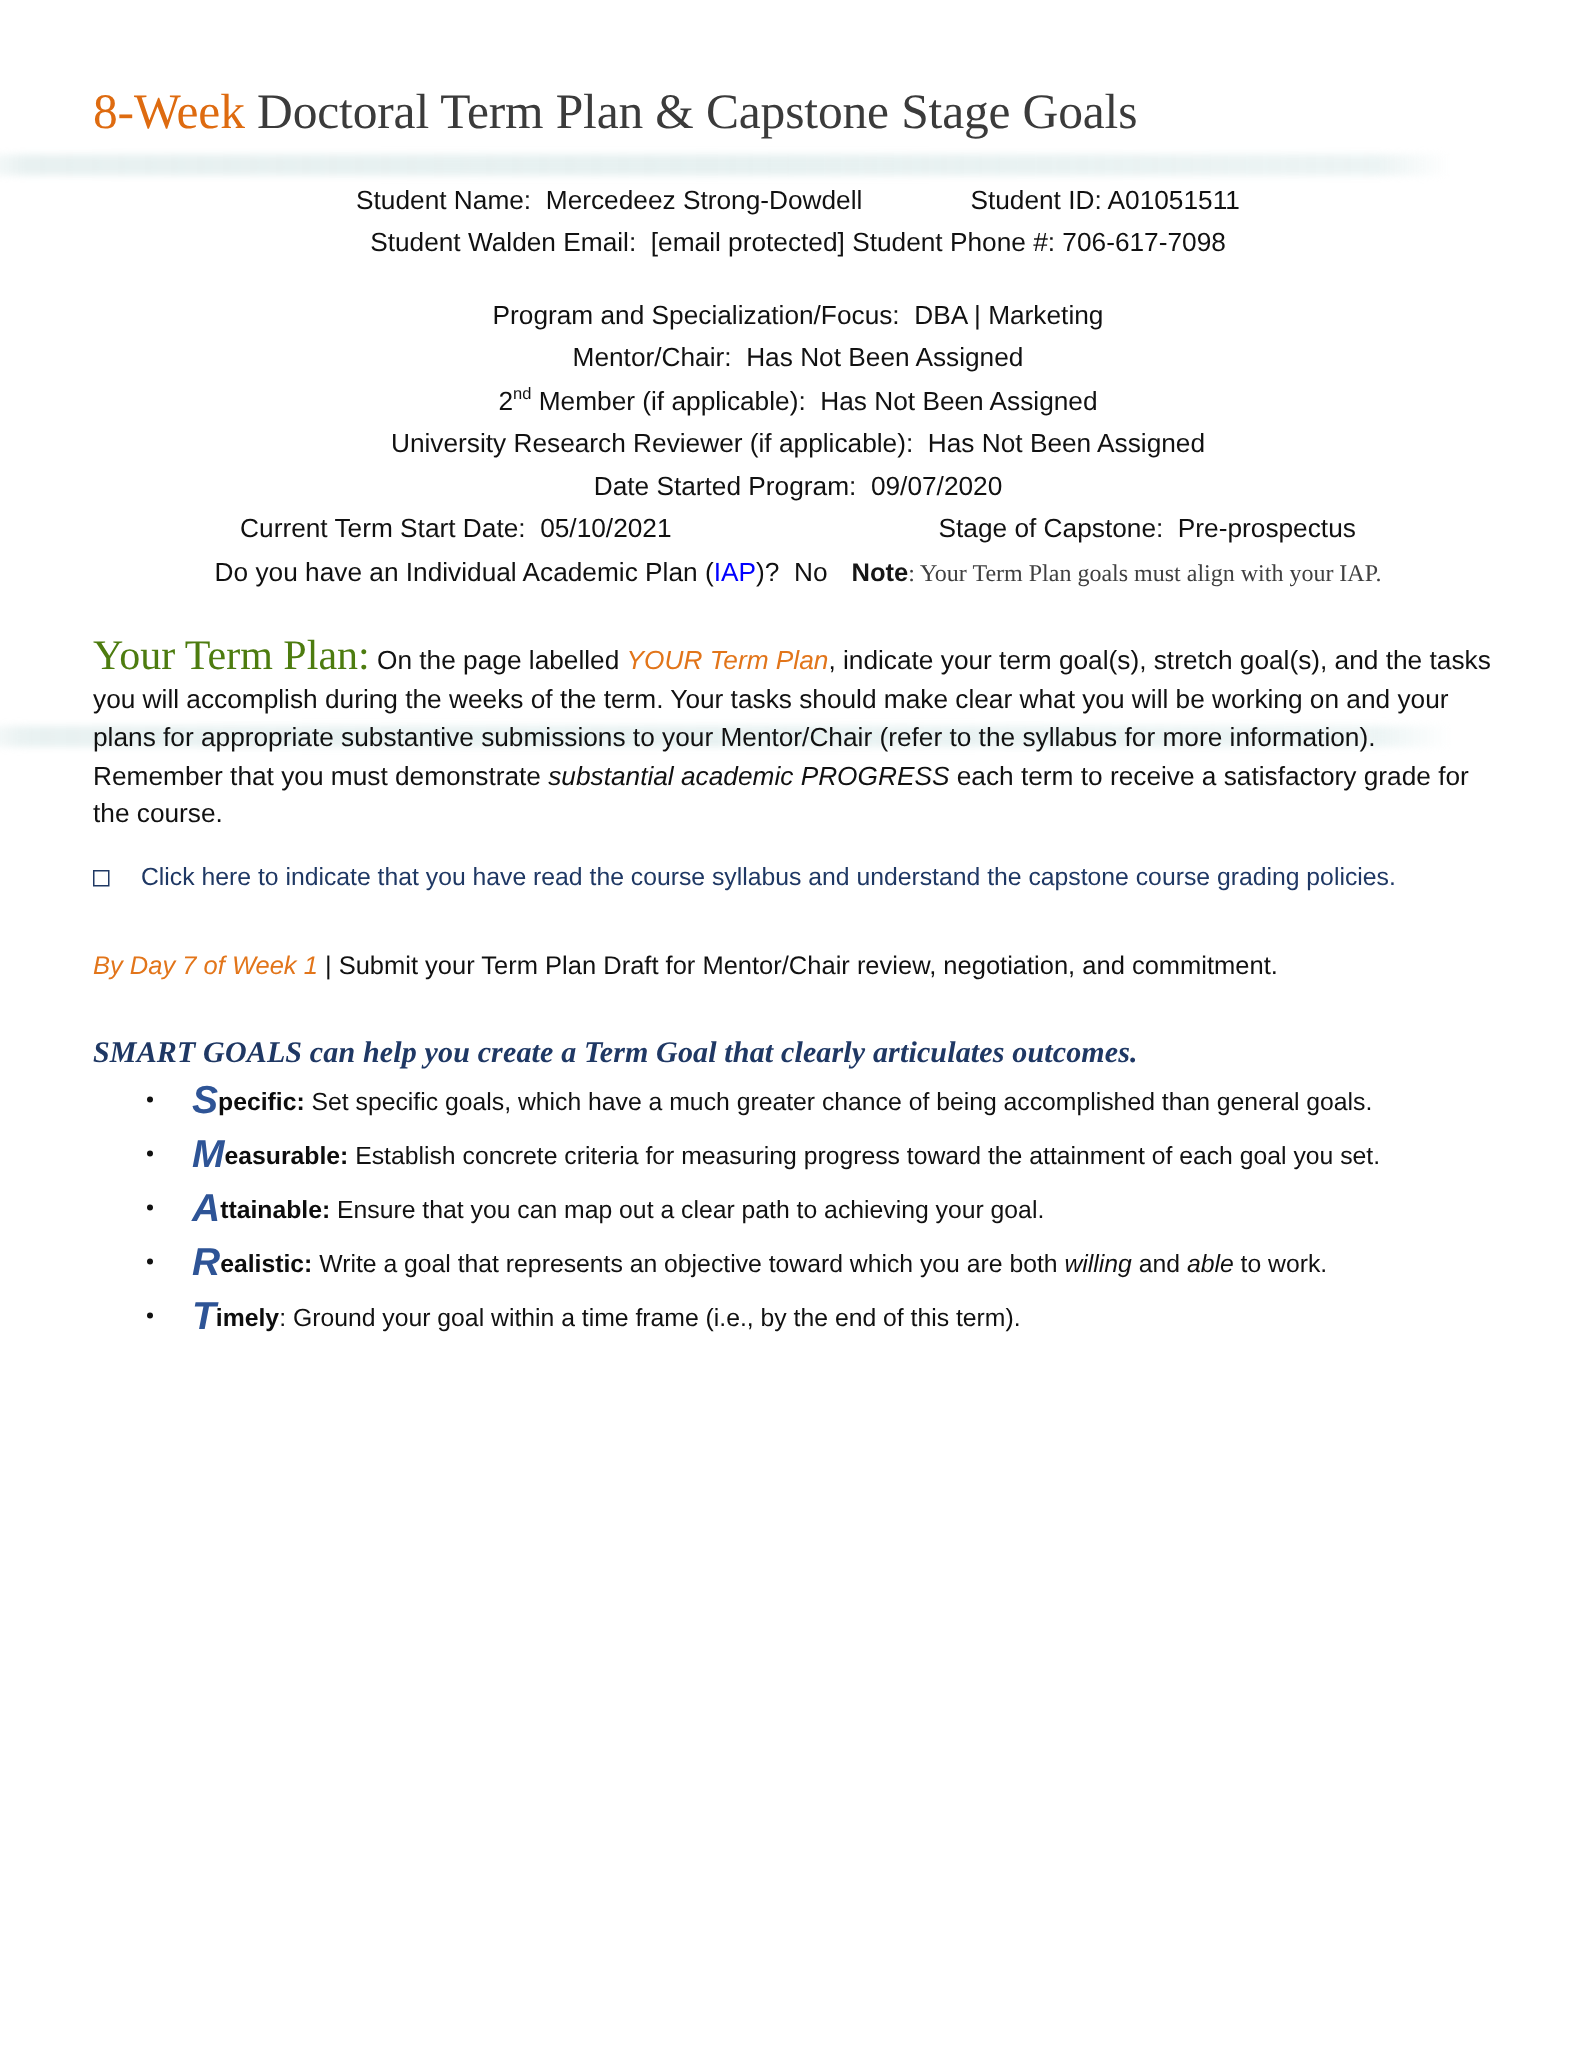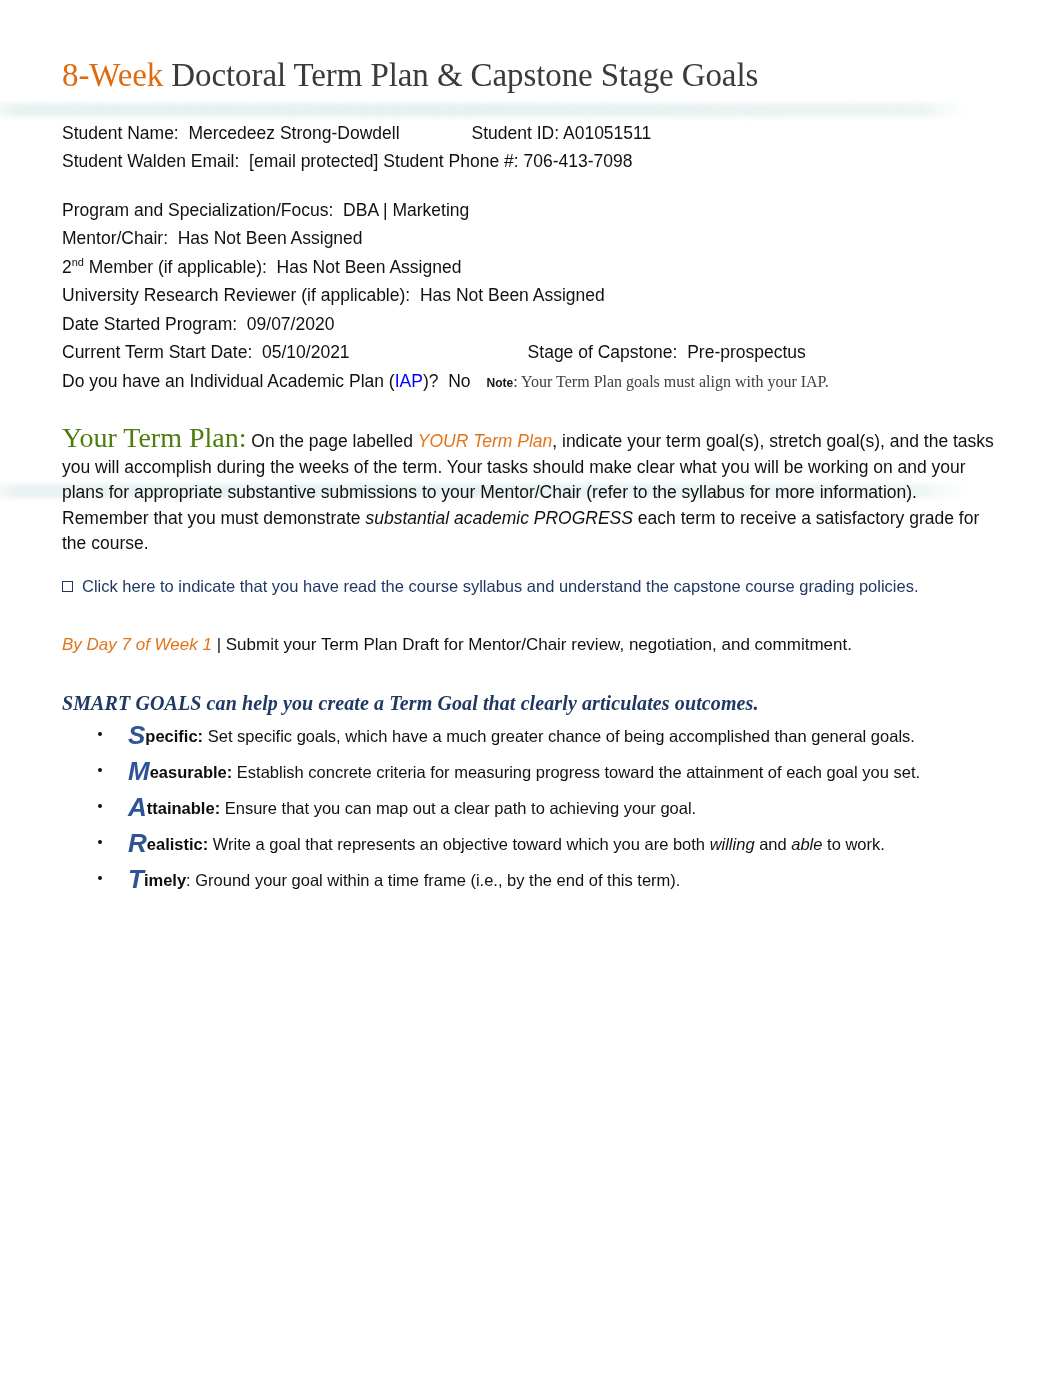--- a/index.html
+++ b/index.html
@@ -57,38 +57,39 @@
 
   
   .info-block {
     margin-top: 24px;
     font-size: 17.5px;
     line-height: 28.5px;
     color: #111;
   }
   .info-line {
     white-space: pre;
+    text-align: center;
   }
   .info-line .gap-a { display: inline-block; width: 72px; }
   .info-line .gap-b { display: inline-block; width: 178px; }
   .info-line sup {
     font-size: 11px;
     vertical-align: super;
     line-height: 0;
   }
   .blk-gap { height: 20px; }
 
   a.lnk {
     color: #0000ff;
     text-decoration: none;
   }
   .note-bold {
     font-weight: bold;
     color: #161616;
-    font-size: 12px;
+    font-size: 17px;
   }
   .note-txt {
     color: #404040;
     font-size: 16px;
     font-family: Liberation Serif, serif;
   }
   .note-wrap { margin-left: 16px; }
 
   
   .sec-heading {
@@ -132,21 +133,21 @@
   .ital { font-style: italic; }
 
   
   .check-line {
     margin-top: 4px;
     font-size: 16.5px;
     line-height: 24px;
     color: #1F3864;
     display: flex;
     align-items: center;
-    gap: 9px;
+    gap: 21px;
   }
   .checkbox {
     display: inline-block;
     width: 11px;
     height: 11px;
     border: 1.3px solid #1F3864;
     box-sizing: border-box;
     flex: 0 0 auto;
     position: relative;
     top: 0px;
@@ -222,21 +223,21 @@
   <div class="sec-band"></div>
 
   <div class="content">
 
     <h1 class="doc-title"><span class="accent">8-Week</span><span> Doctoral Term Plan &amp; Capstone Stage Goals</span></h1>
 
     <div class="info-block">
 
       <div class="info-line"><span>Student Name:  </span><span>Mercedeez Strong-Dowdell</span><span class="gap-a"></span><span>Student ID: </span><span>A01051511</span></div>
 
-      <div class="info-line"><span>Student Walden Email:  </span><span>[email protected]</span><span> </span><span>Student Phone #: </span><span>706-413-7098</span></div>
+      <div class="info-line"><span>Student Walden Email:  </span><span>[email protected]</span><span> </span><span>Student Phone #: </span><span>706-617-7098</span></div>
 
       <div class="blk-gap"></div>
 
       <div class="info-line">Program and Specialization/Focus:  DBA | Marketing</div>
       <div class="info-line">Mentor/Chair:  Has Not Been Assigned</div>
       <div class="info-line"><span>2</span><sup>nd</sup><span> Member (if applicable):  Has Not Been Assigned</span></div>
       <div class="info-line">University Research Reviewer (if applicable):  Has Not Been Assigned</div>
       <div class="info-line">Date Started Program:  09/07/2020</div>
       <div class="info-line"><span>Current Term Start Date:  05/10/2021</span><span class="gap-b"></span><span>Stage of Capstone:  Pre-prospectus</span></div>
       <div class="info-line"><span>Do you have an Individual Academic Plan (</span><a class="lnk" href="#">IAP</a><span>)?  No</span><span class="note-wrap"><span class="note-bold">Note</span><span class="note-txt">: Your Term Plan goals must align with your IAP.</span></span></div>

